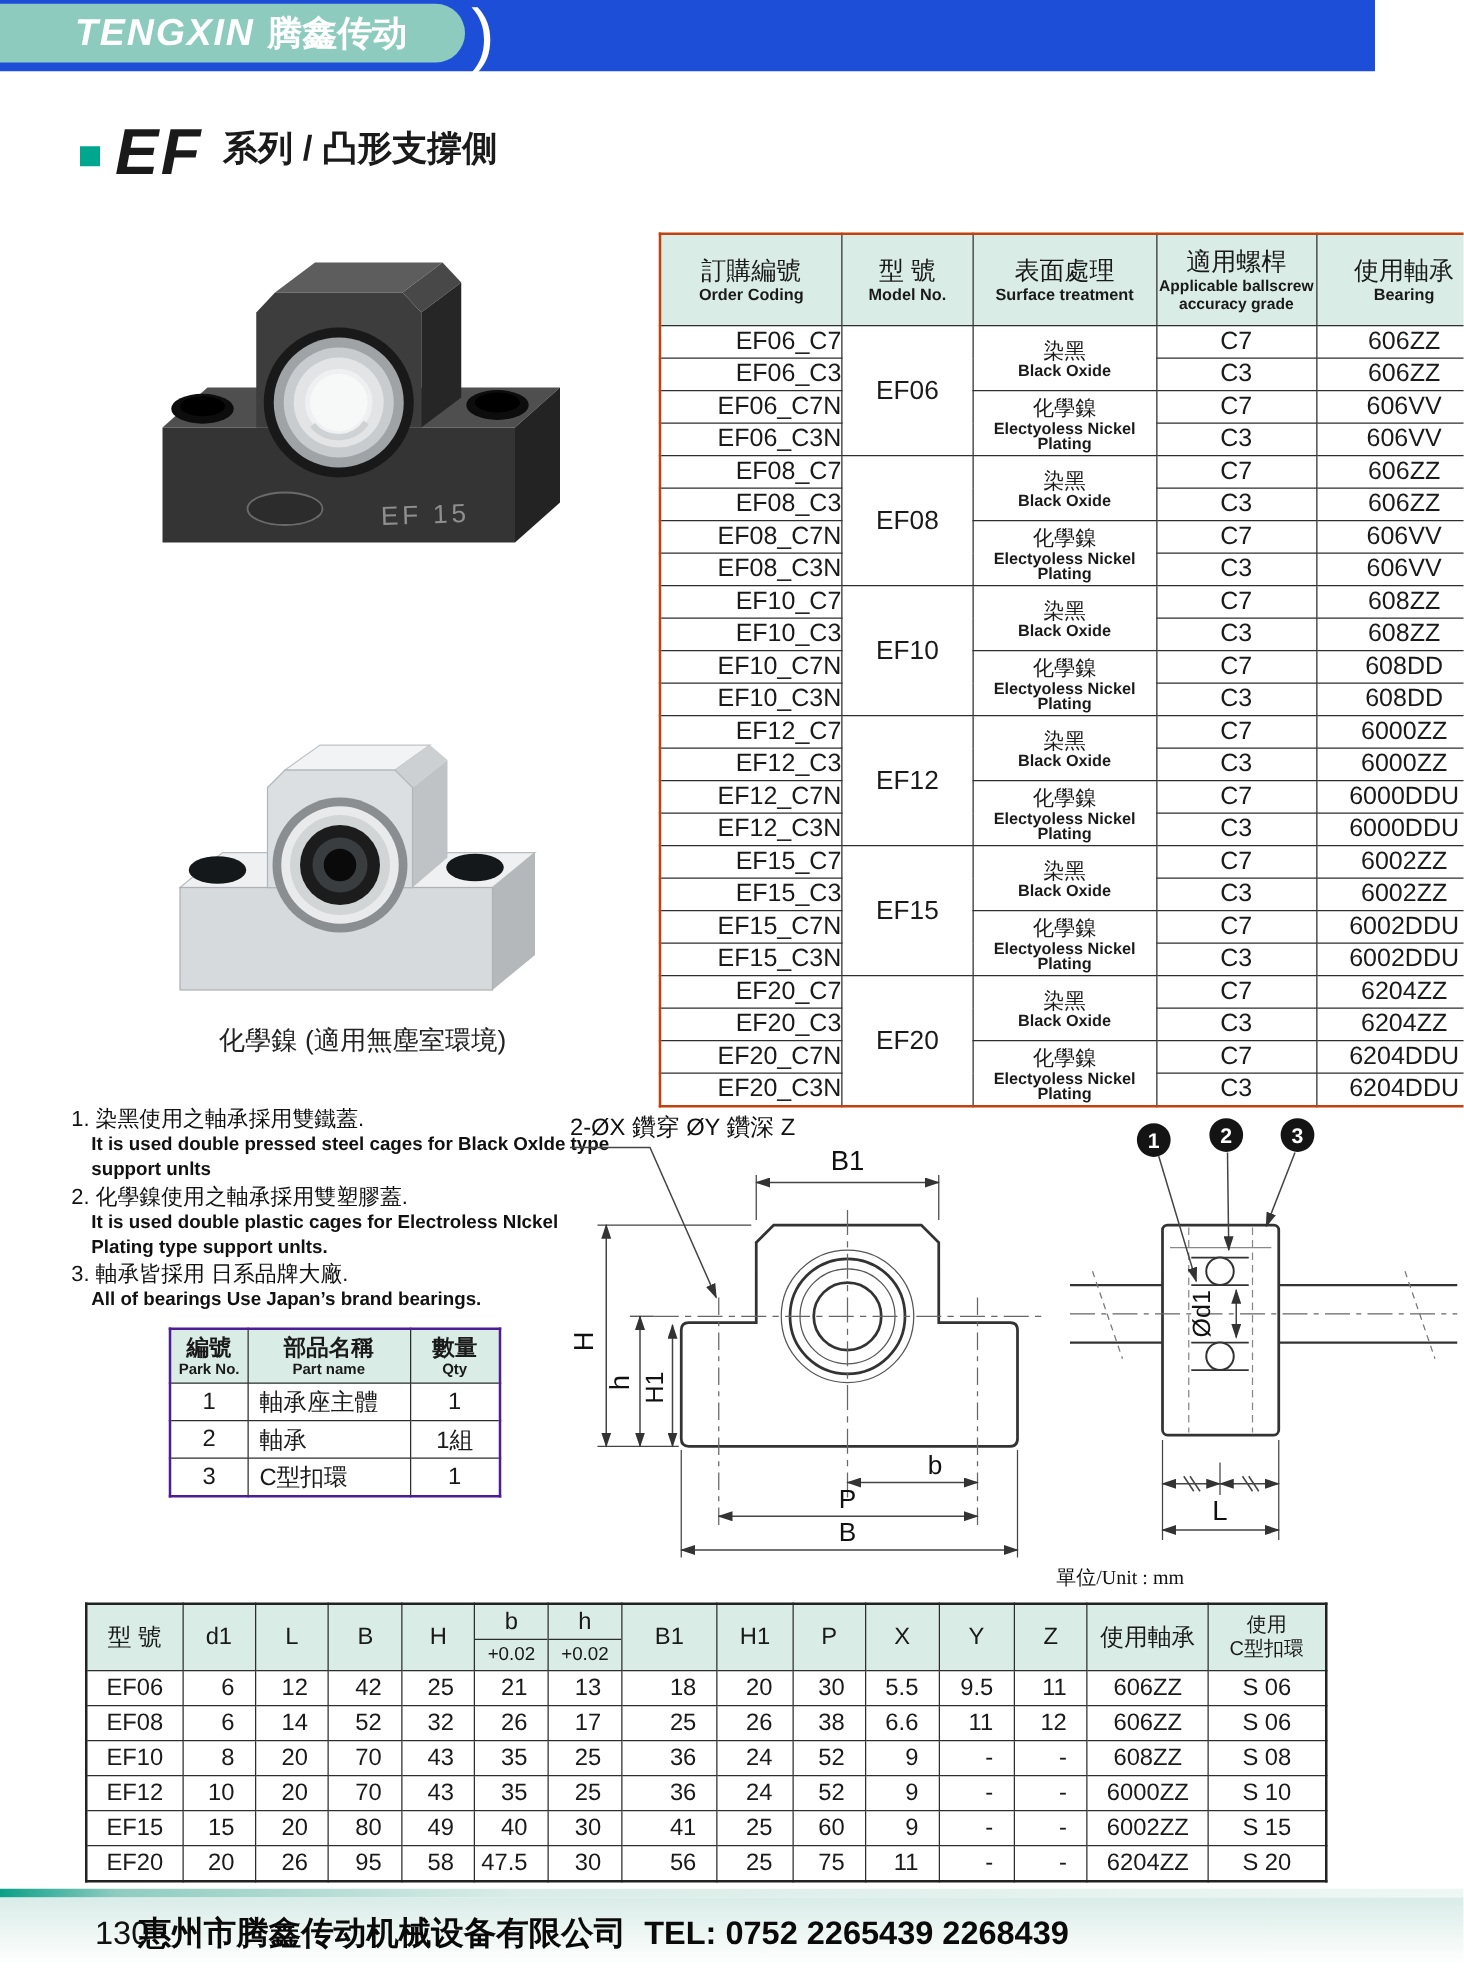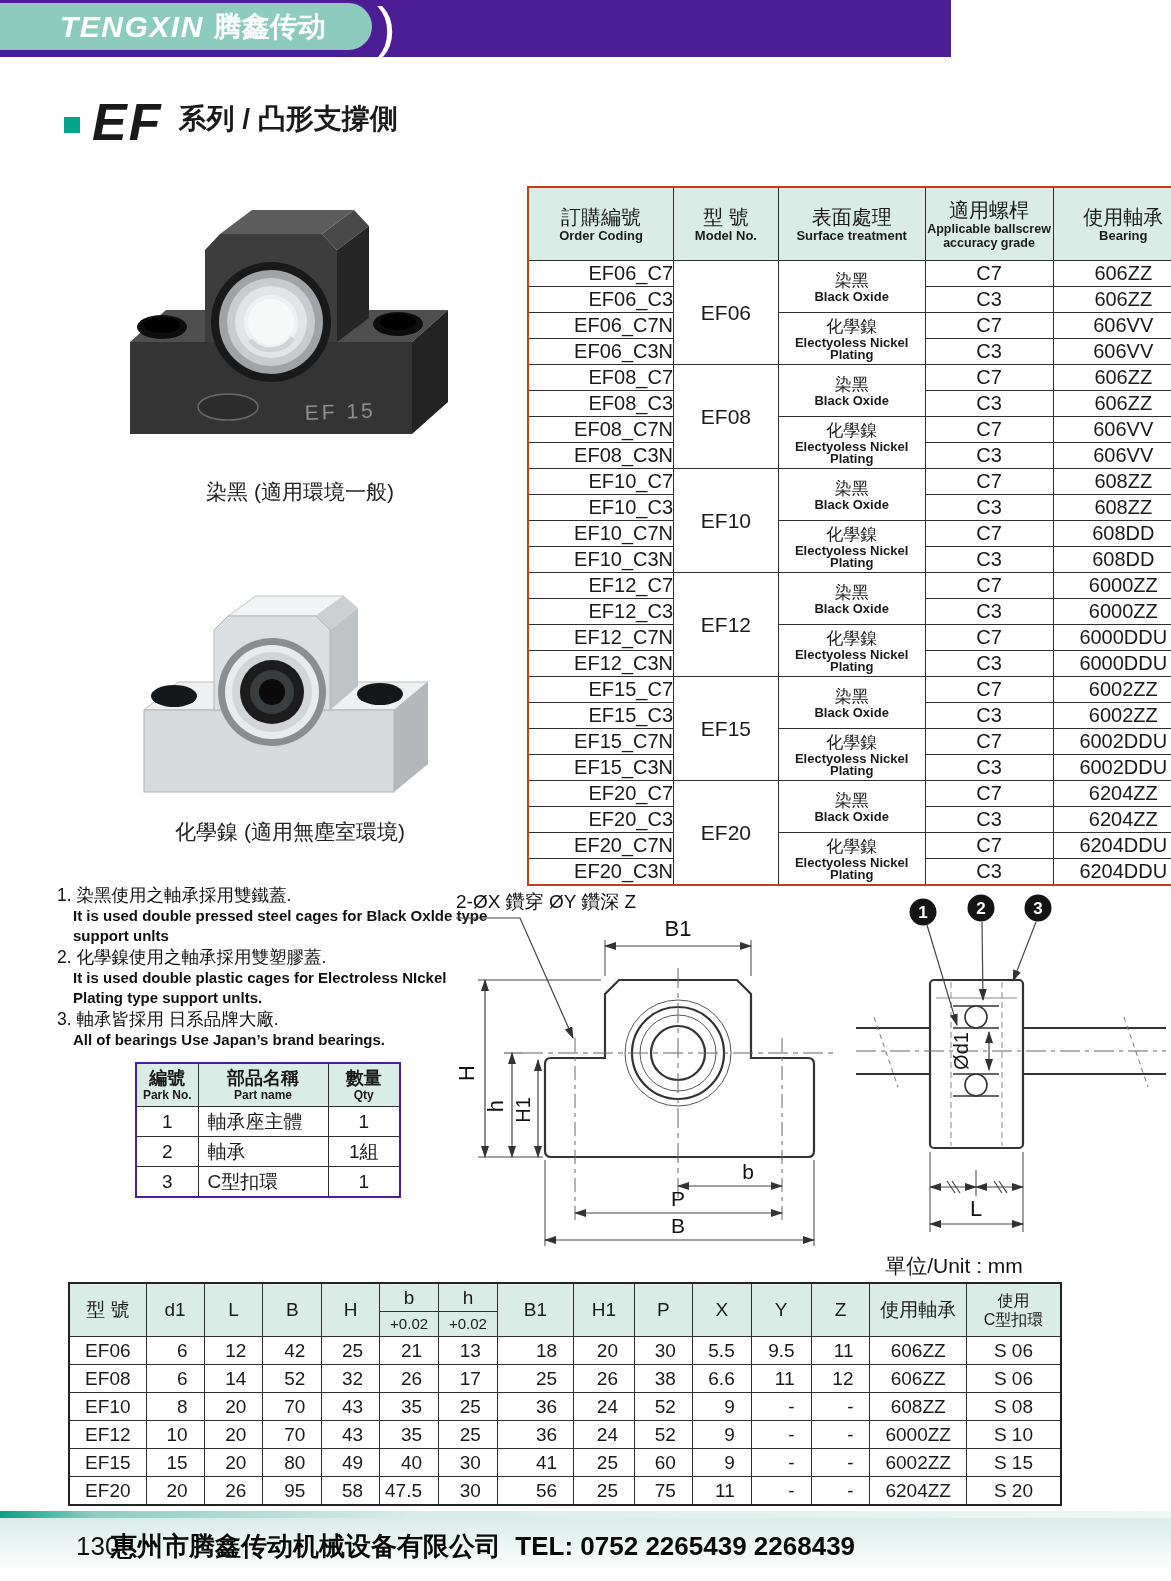--- a/index.html
+++ b/index.html
@@ -1,20 +1,20 @@
 <!DOCTYPE html>
 <html><head>
 <meta charset="utf-8">
 <style>
   html,body{margin:0;padding:0;background:#fff;}
   body{font-family:"Liberation Sans","DejaVu Sans",sans-serif;color:#1a1a1a;}
   #page{position:relative;width:1171px;height:1581px;background:#fff;overflow:hidden;}
 
   
-  .header-band{position:absolute;left:0;top:0;width:951px;height:57px;background:#4c1d95;}
+  .header-band{position:absolute;left:0;top:0;width:1100px;height:57px;background:#1d4ed8;}
   .logo-panel{position:absolute;left:0;top:3px;width:372px;height:47px;background:#8CCBBE;
     border-radius:0 26px 26px 0;display:flex;align-items:center;padding-left:60px;box-sizing:border-box;}
   .logo-en{color:#fff;font-weight:700;font-style:italic;font-size:30px;letter-spacing:1.5px;}
   .logo-zh{color:#fff;font-weight:700;font-size:28px;margin-left:10px;}
   .curve{position:absolute;left:377px;top:-2px;color:#fff;font-size:56px;line-height:58px;font-weight:400;}
 
   
   .title-row{position:absolute;left:64px;top:96px;display:flex;align-items:flex-end;}
   .title-sq{width:16px;height:16px;background:#00A78E;margin-bottom:15px;}
   .title-ef{font-size:52px;font-weight:700;font-style:italic;line-height:1;margin-left:12px;letter-spacing:2px;}
@@ -47,21 +47,21 @@
   .parts-wrap{position:absolute;left:135px;top:1062px;}
   .parts{border:2px solid #4c1d95;table-layout:fixed;width:266px;}
   .parts th,.parts td{border:1px solid #2e2e2e;text-align:center;vertical-align:middle;padding:0;}
   .parts thead th{background:#D9ECE6;height:42px;}
   .parts .zh{font-size:18px;line-height:21px;}
   .parts .en{font-size:12px;font-weight:700;line-height:13px;}
   .parts td{font-size:19px;height:29px;}
   .parts td.pname{text-align:left;padding-left:9px;}
 
   
-  .unit-note{position:absolute;left:845px;top:1252px;width:218px;text-align:center;font-size:21px;color:#111;}
+  .unit-note{position:absolute;left:845px;top:1252px;width:218px;text-align:left;font-size:16px;color:#111;font-family:Liberation Serif, serif;}
   .dim-wrap{position:absolute;left:68px;top:1282px;}
   .dim{border:2px solid #222;table-layout:fixed;width:994px;}
   .dim th,.dim td{border:1px solid #2e2e2e;vertical-align:middle;padding:0;text-align:center;}
   .dim thead th{background:#D9ECE6;height:52px;font-weight:400;}
   .dim .h-single{font-size:19px;}
   .dim .h-top{font-size:19px;line-height:26px;}
   .dim .h-tol{font-size:15px;line-height:23px;border-top:1px solid #2e2e2e;}
   .dim .h-two{font-size:16px;line-height:19px;}
   .dim td{font-size:19px;height:27px;}
   .dim td.num{text-align:right;padding-right:16px;}
@@ -110,21 +110,20 @@
     <circle cx="171" cy="152" r="60" fill="#191919"></circle>
     <circle cx="171" cy="152" r="52" fill="#9fa3a6"></circle>
     <circle cx="171" cy="152" r="44" fill="#c8cccf"></circle>
     <circle cx="171" cy="152" r="36" fill="#e2e4e6"></circle>
     <circle cx="171" cy="152" r="27" fill="#eef0f1"></circle>
     <circle cx="171" cy="152" r="23" fill="#f7f8f8"></circle>
     <path d="M150,170 A27,27 0 0 0 193,168" stroke="#cfd2d4" stroke-width="5" fill="none"></path>
     <ellipse cx="128" cy="237" rx="30" ry="13" fill="#2c2c2c" stroke="#6a6a6a" stroke-width="1.5"></ellipse>
     <text x="205" y="250" font-size="21" fill="#8f8f8f" letter-spacing="3" transform="rotate(-2 205 250)">EF 15</text>
   </svg>
-  <div class="caption" style="left:100px;top:478px;width:400px">染黑 (適用環境一般)</div>
 
   <svg class="photo" style="left:118px;top:558px" width="340" height="255" viewBox="0 0 340 255">
     <polygon points="26,152 60,124 310,124 276,152" fill="#eef0f1" stroke="#b9bdbf" stroke-width="1"></polygon>
     <polygon points="276,152 310,124 310,206 276,234" fill="#b4b8ba"></polygon>
     <rect x="26" y="152" width="250" height="82" fill="#d7dadc" stroke="#aeb2b4" stroke-width="1"></rect>
     <polygon points="110,58 138,38 226,38 198,58" fill="#f2f3f4" stroke="#bfc3c5" stroke-width="1"></polygon>
     <polygon points="198,58 226,38 240,50 212,72" fill="#cdd0d2"></polygon>
     <polygon points="212,72 240,50 240,128 212,152" fill="#bfc3c5"></polygon>
     <polygon points="96,152 96,72 110,58 198,58 212,72 212,152" fill="#dcdfe1" stroke="#b2b6b8" stroke-width="1"></polygon>
     <ellipse cx="56" cy="138" rx="23" ry="11" fill="#15181a"></ellipse>

